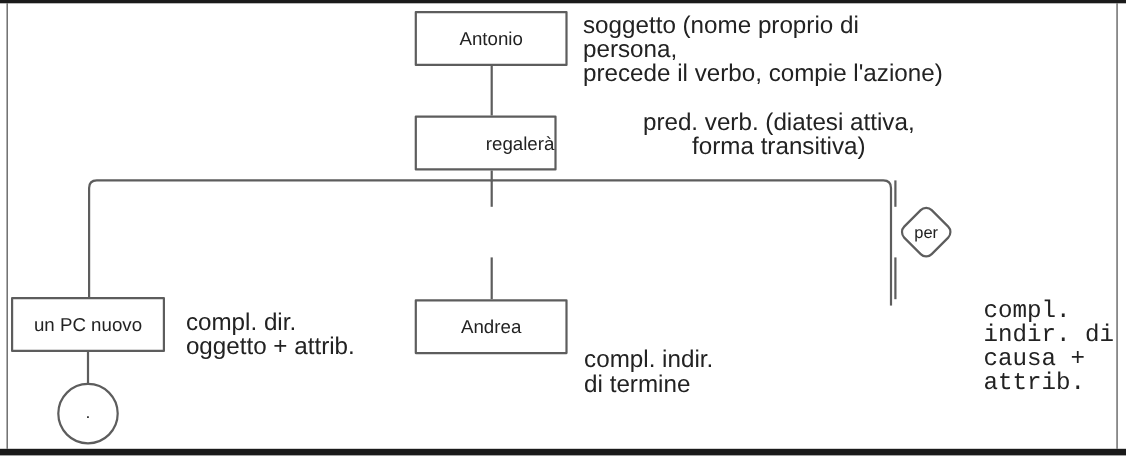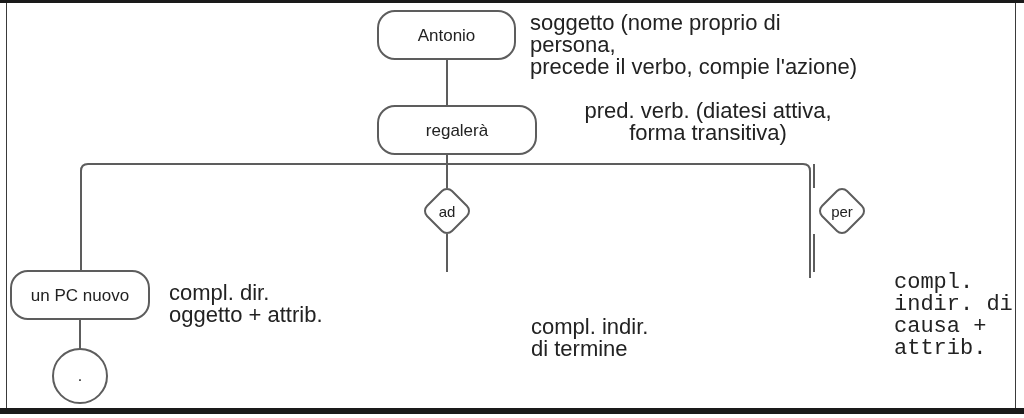--- a/index.html
+++ b/index.html
@@ -31,21 +31,21 @@
   }
   #frame-right {
     position: absolute; left: 1015px; top: 3px; width: 1px; height: 405px;
     background: #3a3a3a;
   }
 
   .node-box {
     position: absolute;
     box-sizing: border-box;
     border: 2px solid #5d5d5d;
-    border-radius: 18px;
+    border-radius: 1px;
     background: #ffffff;
     display: flex;
     align-items: center;
     justify-content: center;
     color: #222222;
     font-size: 17px;
     line-height: 1;
     z-index: 5;
   }
 
@@ -118,26 +118,20 @@
   <div class="conn conn-v" style="left:446px; top:155px; height:10px;"></div>
 
   <div class="bus" style="left:74px; top:158px;">
     <svg width="750" height="120" viewBox="0 0 750 120">
       <path d="M 7 120 L 7 13 Q 7 6 14 6 L 729 6 Q 736 6 736 13 L 736 120" fill="none" stroke="#5d5d5d" stroke-width="2"></path>
     </svg>
   </div>
 
   <div class="conn conn-v" style="left:446px; top:164px; height:24px;"></div>
 
-  <div class="diamond-wrap" style="left:423px; top:187px; width:48px; height:48px;">
-    <svg width="48" height="48" viewBox="0 0 48 48">
-      <path d="M 24 2 Q 27 2 29 4 L 44 19 Q 46 21 46 24 Q 46 27 44 29 L 29 44 Q 27 46 24 46 Q 21 46 19 44 L 4 29 Q 2 27 2 24 Q 2 21 4 19 L 19 4 Q 21 2 24 2 Z" fill="#ffffff" stroke="#5d5d5d" stroke-width="2"></path>
-    </svg>
-    <div class="diamond-label">ad</div>
-  </div>
 
   <div class="conn conn-v" style="left:446px; top:234px; height:38px;"></div>
 
   <div class="conn conn-v" style="left:813px; top:164px; height:24px;"></div>
 
   <div class="diamond-wrap" style="left:818px; top:187px; width:48px; height:48px;">
     <svg width="48" height="48" viewBox="0 0 48 48">
       <path d="M 24 2 Q 27 2 29 4 L 44 19 Q 46 21 46 24 Q 46 27 44 29 L 29 44 Q 27 46 24 46 Q 21 46 19 44 L 4 29 Q 2 27 2 24 Q 2 21 4 19 L 19 4 Q 21 2 24 2 Z" fill="#ffffff" stroke="#5d5d5d" stroke-width="2"></path>
     </svg>
     <div class="diamond-label">per</div>
@@ -146,32 +140,35 @@
   <div class="conn conn-v" style="left:813px; top:234px; height:38px;"></div>
 
   <div class="conn conn-v" style="left:79px; top:320px; height:30px;"></div>
 
   <div class="node-box" style="left:377px; top:10px; width:139px; height:50px;">
     <span>Antonio</span>
   </div>
   <div class="annot" style="left:530px; top:12px; width:340px;">soggetto (nome proprio di persona,
 precede il verbo, compie l'azione)</div>
 
-  <div class="node-box" style="left:377px; top:105px; width:160px; height:50px;">
+  <div class="node-box" style="left:377px; top:105px; width:129px; height:50px;justify-content:flex-end;">
     <span>regalerà</span>
   </div>
   <div class="annot" style="left:558px; top:100px; width:300px;text-align:center;">pred. verb. (diatesi attiva,
 forma transitiva)</div>
 
   <div class="node-box" style="left:10px; top:270px; width:140px; height:50px;">
     <span>un PC nuovo</span>
   </div>
   <div class="annot" style="left:169px; top:272px; width:200px;margin-top:10px;">compl. dir.
 oggetto + attrib.</div>
 
+  <div class="node-box" style="left:377px; top:272px; width:139px; height:50px;">
+    <span>Andrea</span>
+  </div>
   <div class="annot" style="left:531px; top:272px; width:200px;margin-top:44px;">compl. indir.
 di termine</div>
 
   <div class="annot" style="left:894px; top:272px; width:130px;font-family:Liberation Mono, monospace;">compl. indir. di
 causa + attrib.</div>
 
   <div class="period-circle" style="left:52px; top:348px; width:56px; height:56px;">
     <span>.</span>
   </div>
 

